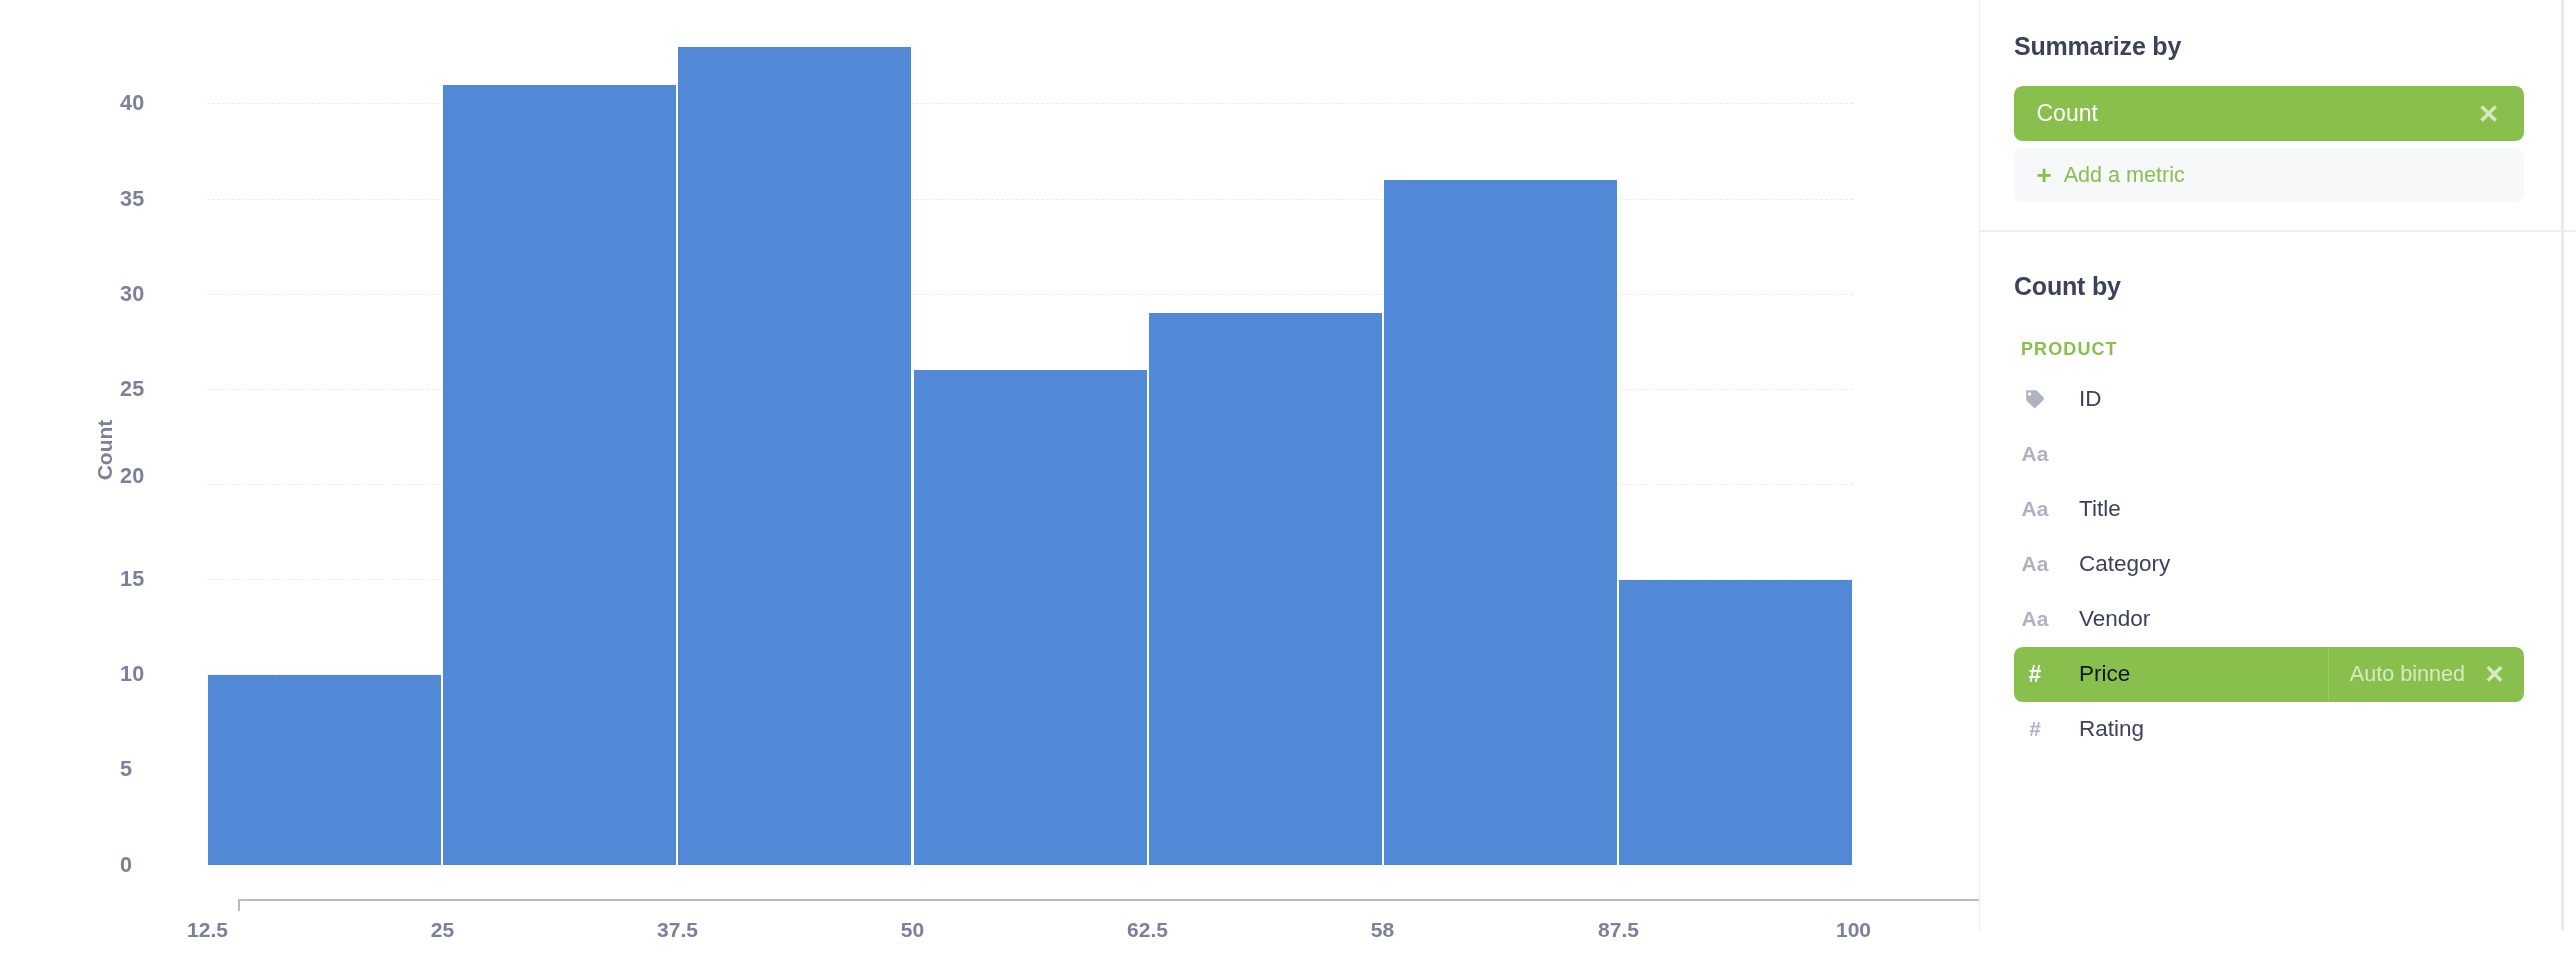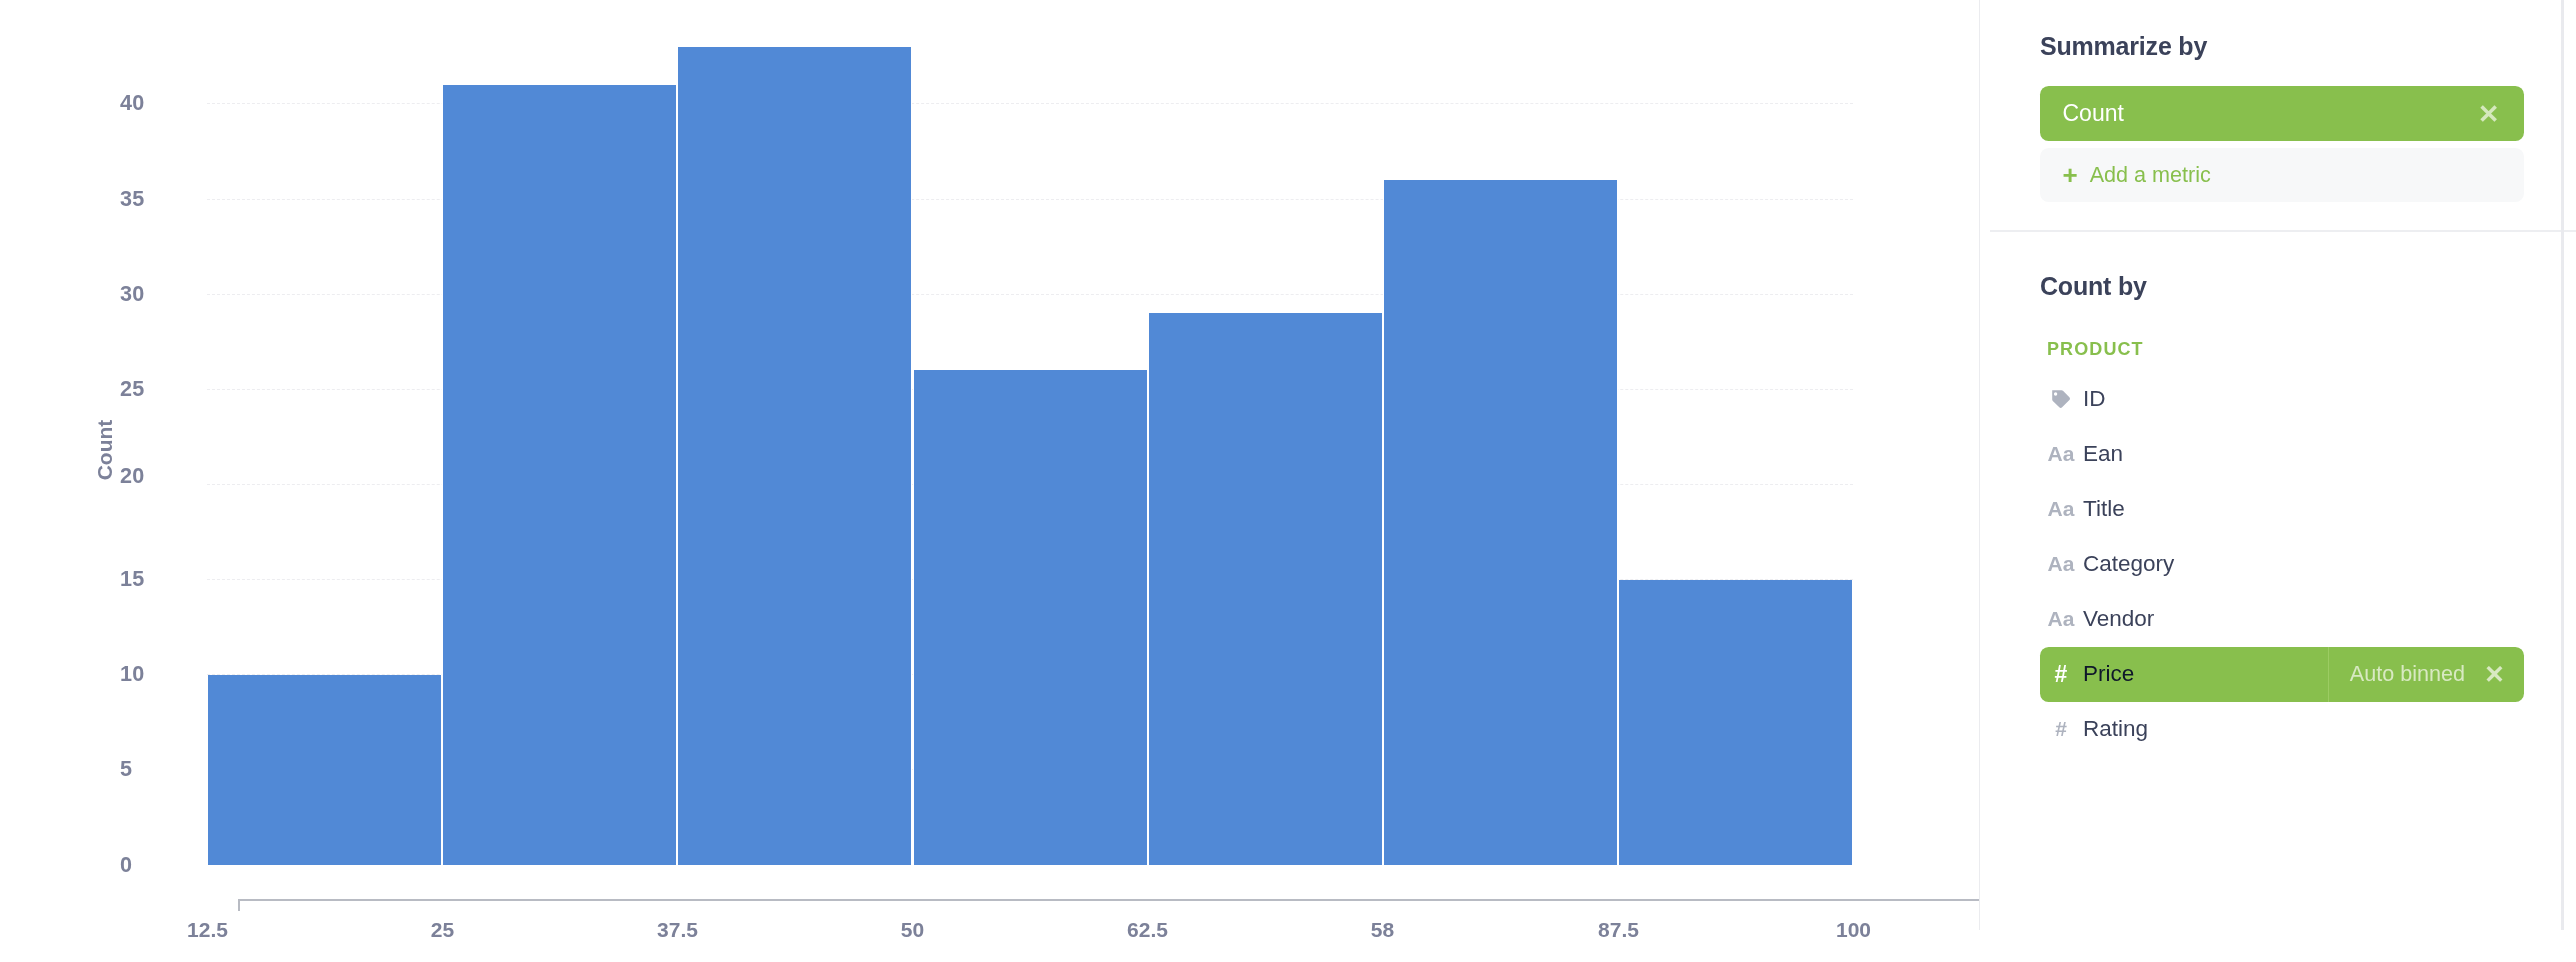--- a/index.html
+++ b/index.html
@@ -95,21 +95,21 @@
   }
 
   
   .sidebar {
     position: relative;
     flex: 0 0 597px;
     width: 597px;
     height: 930px;
     background: #ffffff;
     border-left: 1.7px solid #ebecef;
-    padding: 0 52px 0 60px;
+    padding: 0 52px 0 34px;
     overflow: hidden;
   }
   .scroll-track {
     position: absolute;
     right: 12px; top: 0;
     width: 2.6px; height: 963px;
     background: #e9eaee;
   }
   .section-title {
     font-size: 25px;
@@ -175,21 +175,21 @@
     letter-spacing: 1.1px;
     color: #88bf4d;
   }
   .field-list { margin-top: 12px; }
   .field {
     height: 55px;
     display: flex;
     align-items: center;
     padding: 0 0 0 7px;
     border-radius: 8.6px;
-    gap: 8px;
+    gap: 30px;
   }
   .field .ficon {
     width: 28px;
     flex: 0 0 28px;
     display: flex;
     align-items: center;
     justify-content: center;
     color: #aeb3bf;
     font-size: 21px;
     font-weight: bold;
@@ -314,21 +314,20 @@
           <div class="field">
             <span class="ficon">
               <svg class="tag-icon" width="24" height="24" viewBox="0 0 24 24" fill="currentColor">
                 <path d="M3.5 3.2h9.1c.5 0 1 .2 1.4.6l6.4 6.4c.8.8.8 2 0 2.8l-7.3 7.3c-.8.8-2 .8-2.8 0L3.8 13.9c-.4-.4-.6-.9-.6-1.4V3.2zm3.1 2.1a1.7 1.7 0 100 3.4 1.7 1.7 0 000-3.4z"></path>
               </svg>
             </span>
             <span class="fname">ID</span>
           </div>
           <div class="field">
             <span class="ficon">Aa</span>
-            <span class="fname">Ean</span>
           </div>
           <div class="field">
             <span class="ficon">Aa</span>
             <span class="fname">Title</span>
           </div>
           <div class="field">
             <span class="ficon">Aa</span>
             <span class="fname">Category</span>
           </div>
           <div class="field">

